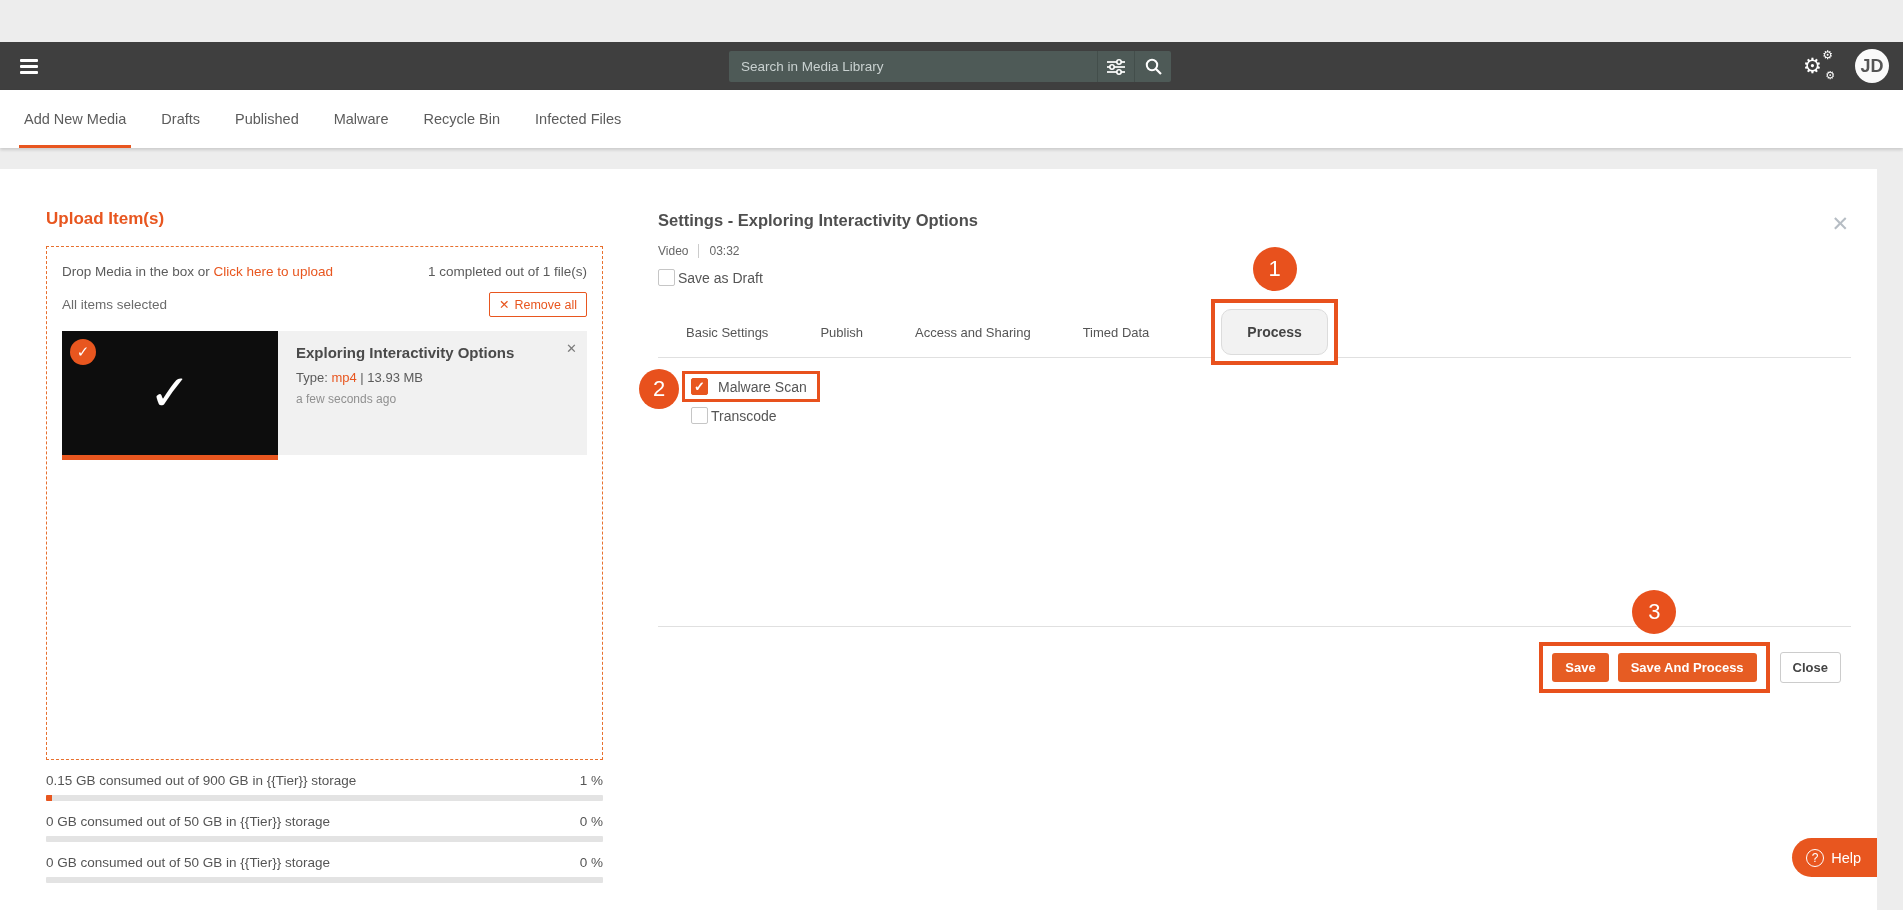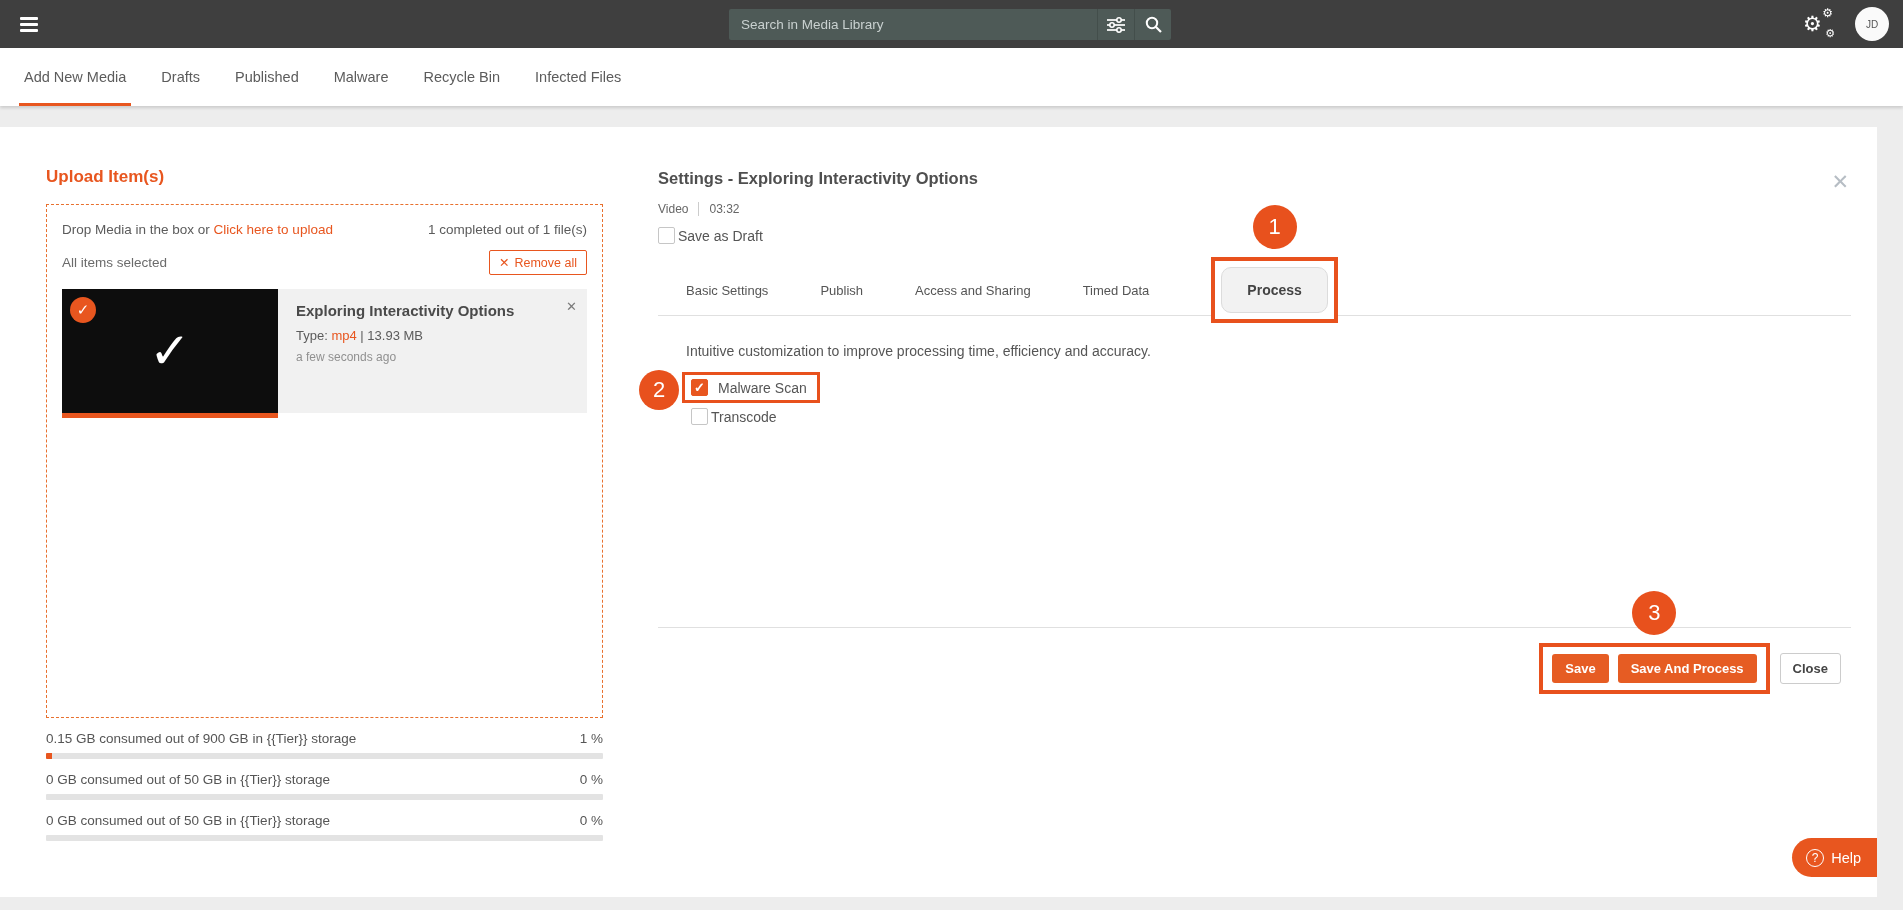--- a/index.html
+++ b/index.html
@@ -6,21 +6,21 @@
   html, body { width: 1903px; height: 910px; overflow: hidden; }
   body {
     font-family: "Liberation Sans", sans-serif;
     background: #ededed;
     color: #555;
     font-size: 14px;
   }
   
   .topbar {
     position: relative; height: 48px; background: #3f3f3f;
-    display: flex; align-items: center;
+    display: flex; align-items: center; margin-top: 42px;
   }
   .hamburger { margin-left: 20px; width: 18px; cursor: pointer; }
   .hamburger span { display: block; height: 3px; background: #fff; margin: 3px 0; border-radius: 1px; }
   .searchbox {
     position: absolute; left: 729px; top: 9px; width: 442px; height: 31px;
     background: #4e5a57; border-radius: 2px; display: flex; align-items: stretch;
   }
   .searchbox input {
     flex: 1; background: transparent; border: 0; outline: none;
     color: #e8ecec; padding: 0 12px; font-size: 13.5px; font-family: inherit;
@@ -30,21 +30,21 @@
     width: 37px; display: flex; align-items: center; justify-content: center;
     border-left: 1px solid #434e4b; cursor: pointer;
   }
   .topbar-right { margin-left: auto; display: flex; align-items: center; gap: 20px; padding-right: 14px; }
   .gears { position: relative; width: 30px; height: 28px; cursor: pointer; }
   .gears .g1 { position: absolute; left: -2px; top: 0px; font-size: 21px; color: #fff; line-height: 28px;}
   .gears .g2 { position: absolute; right: 2px; top: -4px; font-size: 12px; color: #fff; }
   .gears .g3 { position: absolute; right: 0px; bottom: -2px; font-size: 11px; color: #fff; }
   .avatar {
     width: 34px; height: 34px; border-radius: 50%; background: #fafafa;
-    color: #555; font-weight: normal; font-size: 10px;
+    color: #555; font-weight: bold; font-size: 18px;
     display: flex; align-items: center; justify-content: center; cursor: pointer;
   }
   
   .navtabs {
     height: 58px; background: #fff; display: flex; align-items: stretch;
     padding-left: 24px; gap: 35px; box-shadow: 0 2px 3px rgba(0,0,0,0.14);
     position: relative; z-index: 5;
   }
   .nav-tab {
     display: flex; align-items: center; font-size: 14.5px; color: #5c5c5c;
@@ -320,21 +320,20 @@
         <span class="s-tab">Publish</span>
         <span class="s-tab">Access and Sharing</span>
         <span class="s-tab">Timed Data</span>
         <span class="ann-box proc-box">
           <span class="ann-circle circle-1">1</span>
           <span class="process-chip">Process</span>
         </span>
       </div>
       <hr class="tab-divider">
 
-      <p class="description">Intuitive customization to improve processing time, efficiency and accuracy.</p>
 
       <div class="option-rows">
         <div class="ann-box malware-box">
           <span class="ann-circle circle-2">2</span>
           <span class="cb" data-checked="true"></span>
           <span class="cb-label">Malware Scan</span>
         </div>
 
         <div class="cb-row transcode-row">
           <span class="cb" data-checked="false"></span>

